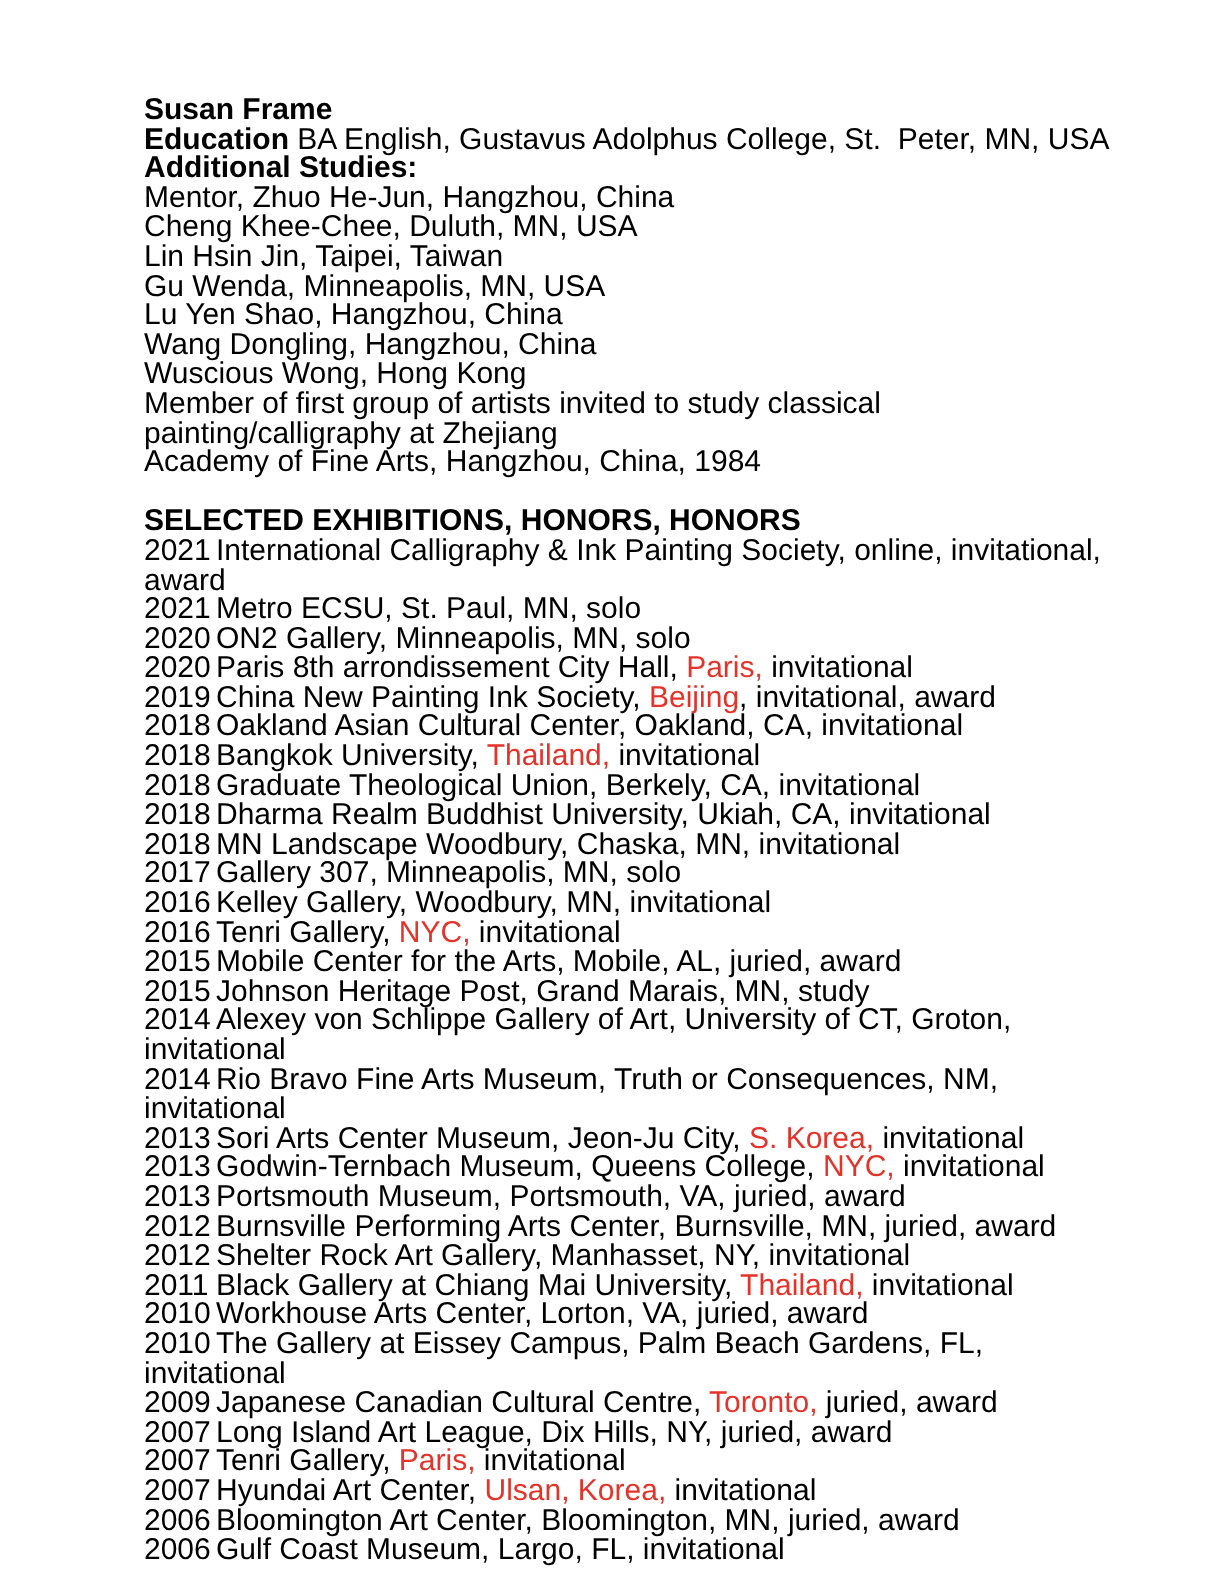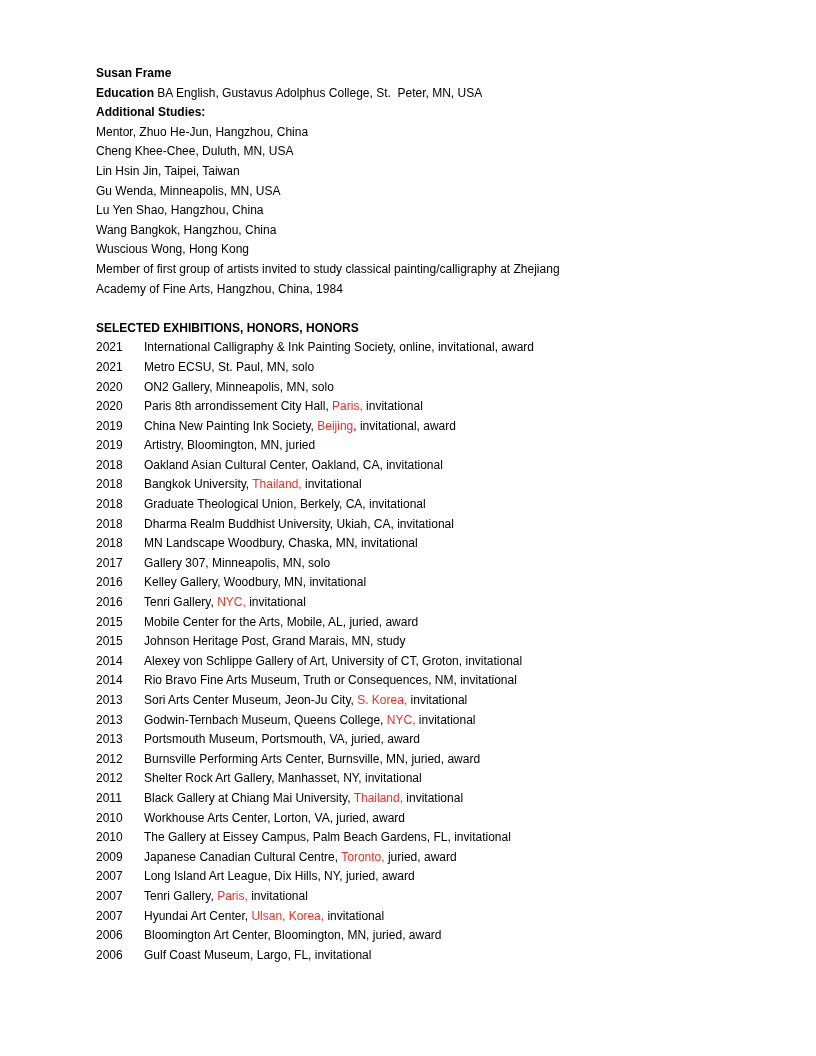--- a/index.html
+++ b/index.html
@@ -5,21 +5,21 @@
   html, body { margin: 0; padding: 0; }
   body {
     width: 816px; height: 1056px;
     background: #ffffff;
     font-family: "Liberation Sans", "DejaVu Sans", sans-serif;
   }
   .page {
     box-sizing: border-box;
     width: 816px; height: 1056px;
     padding: 64px 70px 0 96px;
-    font-size: 12px;
+    font-size: 20px;
     line-height: 19.6px;
     color: #000000;
     overflow: hidden;
   }
   .line { margin: 0; white-space: pre-wrap; }
   .bold { font-weight: bold; }
   .blank-line { height: 19.6px; }
   .entry { white-space: pre-wrap; }
   .year { display: inline-block; width: 48px; }
   .red { color: var(--highlight-red, #e5332a); }
@@ -34,38 +34,37 @@
   <p class="line"><span class="bold">Education</span><span> BA English, Gustavus Adolphus College, St.  Peter, MN, USA</span></p>
 
   <p class="line bold">Additional Studies:</p>
 
   <div id="studies-list">
       <p class="line">Mentor, Zhuo He-Jun, Hangzhou, China</p>
       <p class="line">Cheng Khee-Chee, Duluth, MN, USA</p>
       <p class="line">Lin Hsin Jin, Taipei, Taiwan</p>
       <p class="line">Gu Wenda, Minneapolis, MN, USA</p>
       <p class="line">Lu Yen Shao, Hangzhou, China</p>
-      <p class="line">Wang Bangkok, Hangzhou, China</p>
+      <p class="line">Wang Dongling, Hangzhou, China</p>
       <p class="line">Wuscious Wong, Hong Kong</p>
     </div>
 
   <p class="line">Member of first group of artists invited to study classical painting/calligraphy at Zhejiang</p>
   <p class="line">Academy of Fine Arts, Hangzhou, China, 1984</p>
 
   <div class="blank-line"></div>
 
   <p class="line bold">SELECTED EXHIBITIONS, HONORS, HONORS</p>
 
   <div id="exhibitions-list">
       <div class="entry"><span class="year">2021</span><span><span>International Calligraphy &amp; Ink Painting Society, online, invitational, award</span></span></div>
       <div class="entry"><span class="year">2021</span><span><span>Metro ECSU, St. Paul, MN, solo</span></span></div>
       <div class="entry"><span class="year">2020</span><span><span>ON2 Gallery, Minneapolis, MN, solo</span></span></div>
       <div class="entry"><span class="year">2020</span><span><span>Paris 8th arrondissement City Hall, </span><span class="red">Paris,</span><span> invitational</span></span></div>
       <div class="entry"><span class="year">2019</span><span><span>China New Painting Ink Society, </span><span class="red">Beijing</span><span>, invitational, award</span></span></div>
-      <div class="entry"><span class="year">2019</span><span><span>Artistry, Bloomington, MN, juried</span></span></div>
       <div class="entry"><span class="year">2018</span><span><span>Oakland Asian Cultural Center, Oakland, CA, invitational</span></span></div>
       <div class="entry"><span class="year">2018</span><span><span>Bangkok University, </span><span class="red">Thailand,</span><span> invitational</span></span></div>
       <div class="entry"><span class="year">2018</span><span><span>Graduate Theological Union, Berkely, CA, invitational</span></span></div>
       <div class="entry"><span class="year">2018</span><span><span>Dharma Realm Buddhist University, Ukiah, CA, invitational</span></span></div>
       <div class="entry"><span class="year">2018</span><span><span>MN Landscape Woodbury, Chaska, MN, invitational</span></span></div>
       <div class="entry"><span class="year">2017</span><span><span>Gallery 307, Minneapolis, MN, solo</span></span></div>
       <div class="entry"><span class="year">2016</span><span><span>Kelley Gallery, Woodbury, MN, invitational</span></span></div>
       <div class="entry"><span class="year">2016</span><span><span>Tenri Gallery, </span><span class="red">NYC,</span><span> invitational</span></span></div>
       <div class="entry"><span class="year">2015</span><span><span>Mobile Center for the Arts, Mobile, AL, juried, award</span></span></div>
       <div class="entry"><span class="year">2015</span><span><span>Johnson Heritage Post, Grand Marais, MN, study</span></span></div>

